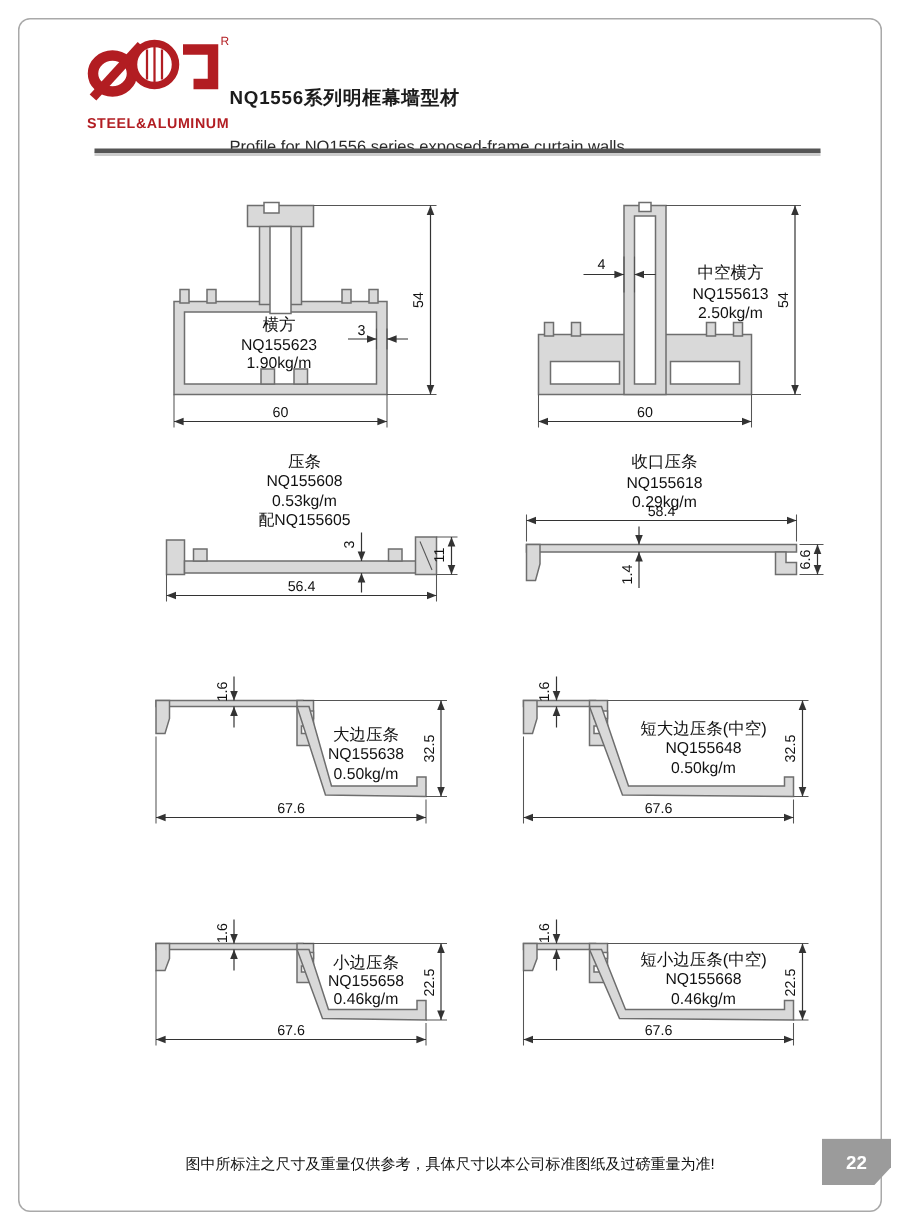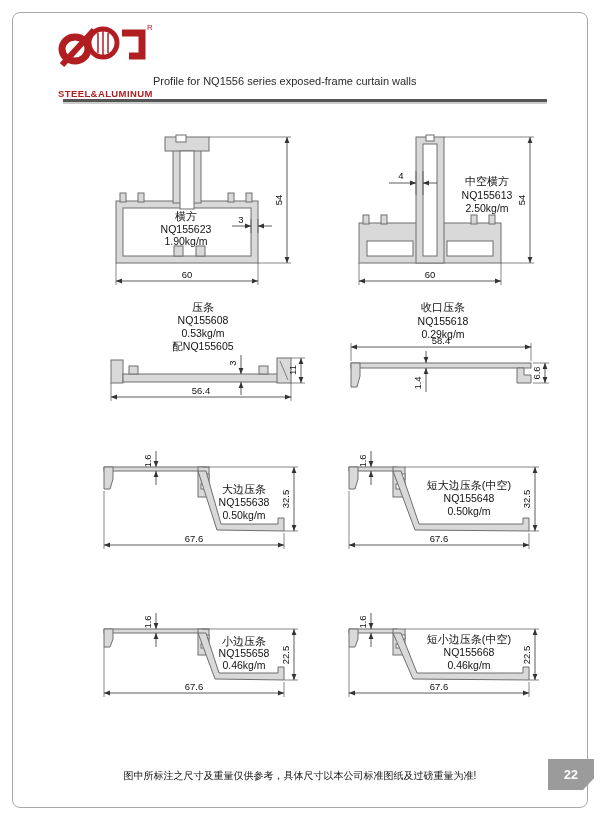--- a/index.html
+++ b/index.html
@@ -6,21 +6,21 @@
   body{
     width:600px;height:820px;background:#ffffff;position:relative;
     font-family:"Liberation Sans", sans-serif;color:#1a1a1a;overflow:hidden;
   }
   .page{
     position:absolute;inset:12px;border:1px solid #a9a9a9;border-radius:8px;
     background:#fff;
   }
   
   .logo{position:absolute;left:45px;top:8px;width:100px;}
-  .logo-text{color:#b21d22;font-weight:bold;font-size:9.5px;letter-spacing:.4px;margin-top:13px;white-space:nowrap;}
+  .logo-text{color:#b21d22;font-weight:bold;font-size:9.5px;letter-spacing:.4px;margin-top:1px;white-space:nowrap;}
   .titles{position:absolute;left:140px;top:44px;}
   .title-zh{font-size:12.5px;font-weight:bold;color:#1c1c1c;letter-spacing:.5px;}
   .title-en{font-size:11px;color:#2a2a2a;margin-top:18px;}
   .header-rule{
     position:absolute;left:50px;right:40px;top:86px;height:3px;
     background:#555;box-shadow:0 2px 0 #ccc;
   }
   
   .fig{position:absolute;}
   svg text{font-family:"Liberation Sans", sans-serif;}
@@ -62,20 +62,21 @@
         <line x1="4" y1="44" x2="36" y2="9" stroke-width="6"></line>
         <line x1="40" y1="12" x2="40" y2="32" stroke-width="1.5"></line>
         <line x1="45" y1="10" x2="45" y2="34" stroke-width="1.5"></line>
         <line x1="50" y1="12" x2="50" y2="32" stroke-width="1.5"></line>
       </g>
       <text x="89" y="9" font-size="8" fill="#b21d22">R</text>
     </svg>
     <div class="logo-text">STEEL&amp;ALUMINUM</div>
   </div>
   <div class="titles">
+    <div class="title-zh">NQ1556系列明框幕墙型材</div>
     <div class="title-en">Profile for NQ1556 series exposed-frame curtain walls</div>
   </div>
   <div class="header-rule"></div>
 
   <svg class="fig" style="left:73px;top:110px" width="235" height="170" viewBox="0 0 235 170">
     <g>
       <rect class="shape" x="30" y="78" width="142" height="62"></rect>
       <rect class="hole" x="37" y="85" width="128" height="48"></rect>
       <rect class="shape" x="88" y="123" width="9" height="10"></rect>
       <rect class="shape" x="110" y="123" width="9" height="10"></rect>

